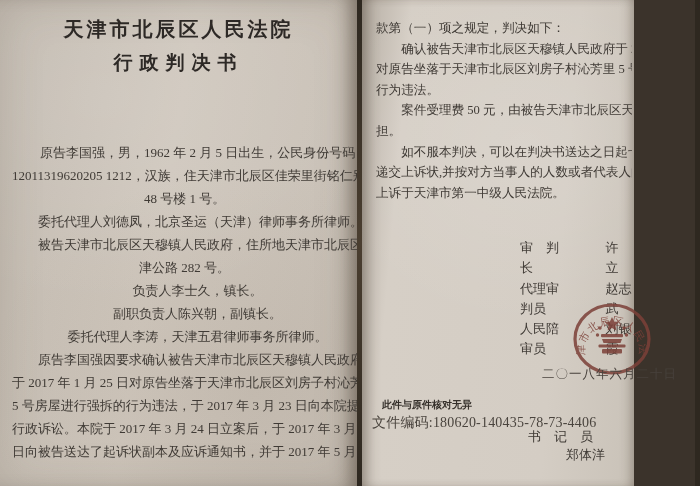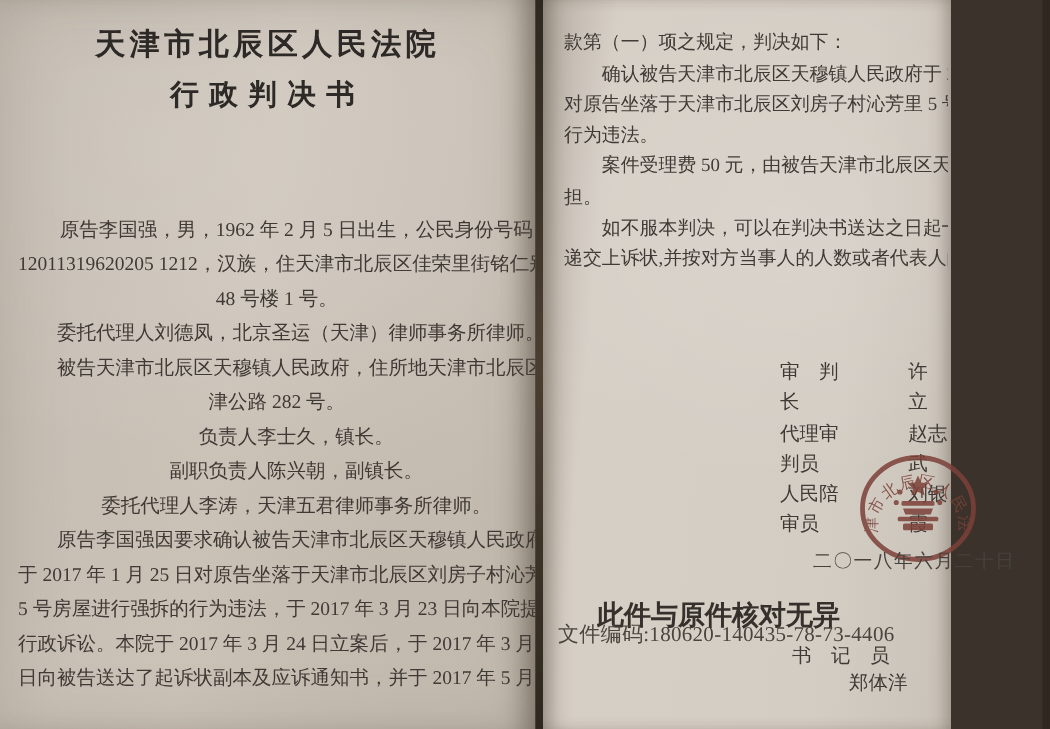--- a/index.html
+++ b/index.html
@@ -45,21 +45,21 @@
 
   .rp-body { left:14px; right:2px; top:18px; }
   .rp-body .line { line-height:20.6px; font-size:12.6px; white-space:nowrap; overflow:hidden; }
 
   .rp-judges { left:158px; top:238px; }
   .judge-row { display:flex; line-height:20.3px; font-size:13px; }
   .judge-name { margin-left:38px; }
 
   .rp-date { left:180px; top:366px; font-size:12.5px; letter-spacing:1px; color:#47413c; }
 
-  .rp-verify { left:36px; top:398px; font-size:18px; font-weight:700; color:#35302b; }
+  .rp-verify { left:20px; top:398px; font-size:10px; font-weight:700; color:#35302b; }
   .rp-doccode { left:10px; top:414px; font-size:14px; letter-spacing:.2px; color:#4a443e; }
 
   .rp-assist { left:164px; top:407px; display:flex; font-size:13px; }
   .rp-clerk  { left:166px; top:428px; display:flex; font-size:13px;flex-direction:column; }
   .rp-assist .judge-name { margin-left:30px; }
   .rp-clerk  .judge-name { }
 
   .seal-wrap { left:209px; top:301px; width:82px; height:76px; opacity:.85; filter:blur(.3px); }
 </style>
 </head>
@@ -94,20 +94,21 @@
   <div class="page page-right">
     <div class="abs rp-body">
         <div class="line">款第（一）项之规定，判决如下：</div>
         <div class="line">　　确认被告天津市北辰区天穆镇人民政府于 2017 年 1 月 25 日</div>
         <div class="line">对原告坐落于天津市北辰区刘房子村沁芳里 5 号房屋进行强拆的</div>
         <div class="line">行为违法。</div>
         <div class="line">　　案件受理费 50 元，由被告天津市北辰区天穆镇人民政府负</div>
         <div class="line">担。</div>
         <div class="line">　　如不服本判决，可以在判决书送达之日起十五日内，向本院</div>
         <div class="line">递交上诉状,并按对方当事人的人数或者代表人的人数提出副本，</div>
+        <div class="line">上诉于天津市第一中级人民法院。</div>
       </div>
 
     <div class="abs rp-judges">
       <div class="judge-row">
         <span class="judge-role">审　判　长</span>
         <span class="judge-name">许　立</span>
       </div>
       <div class="judge-row">
         <span class="judge-role">代理审判员</span>
         <span class="judge-name">赵志武</span>

